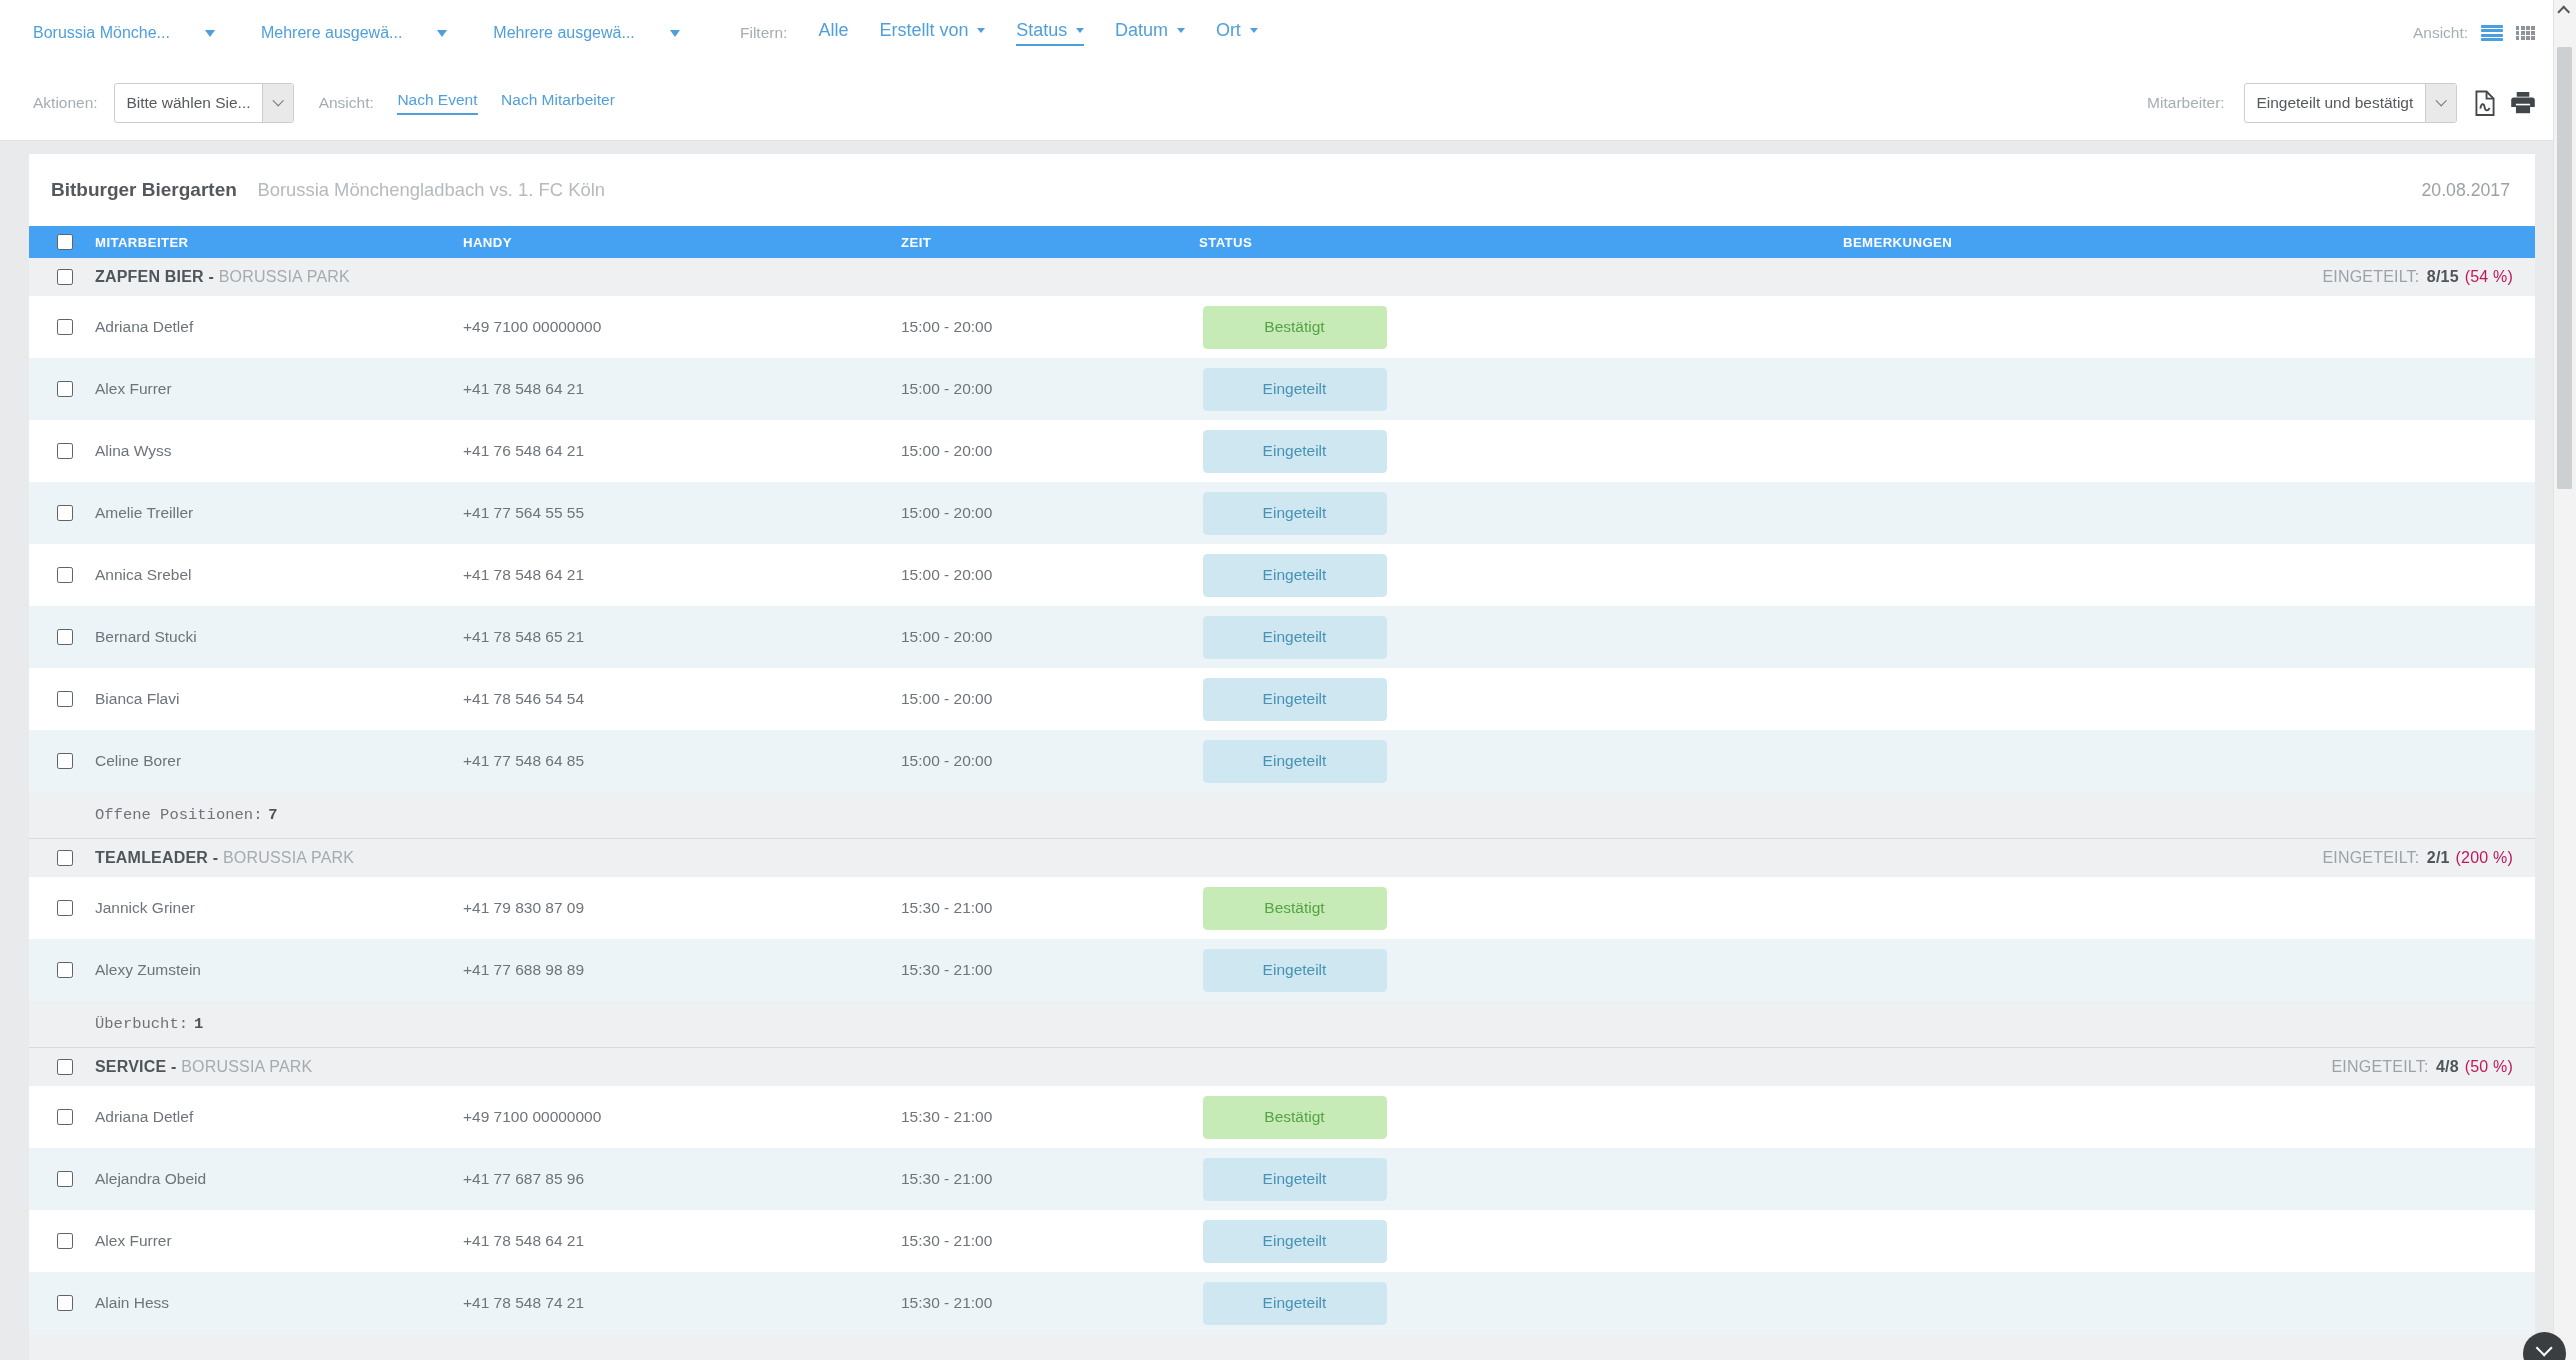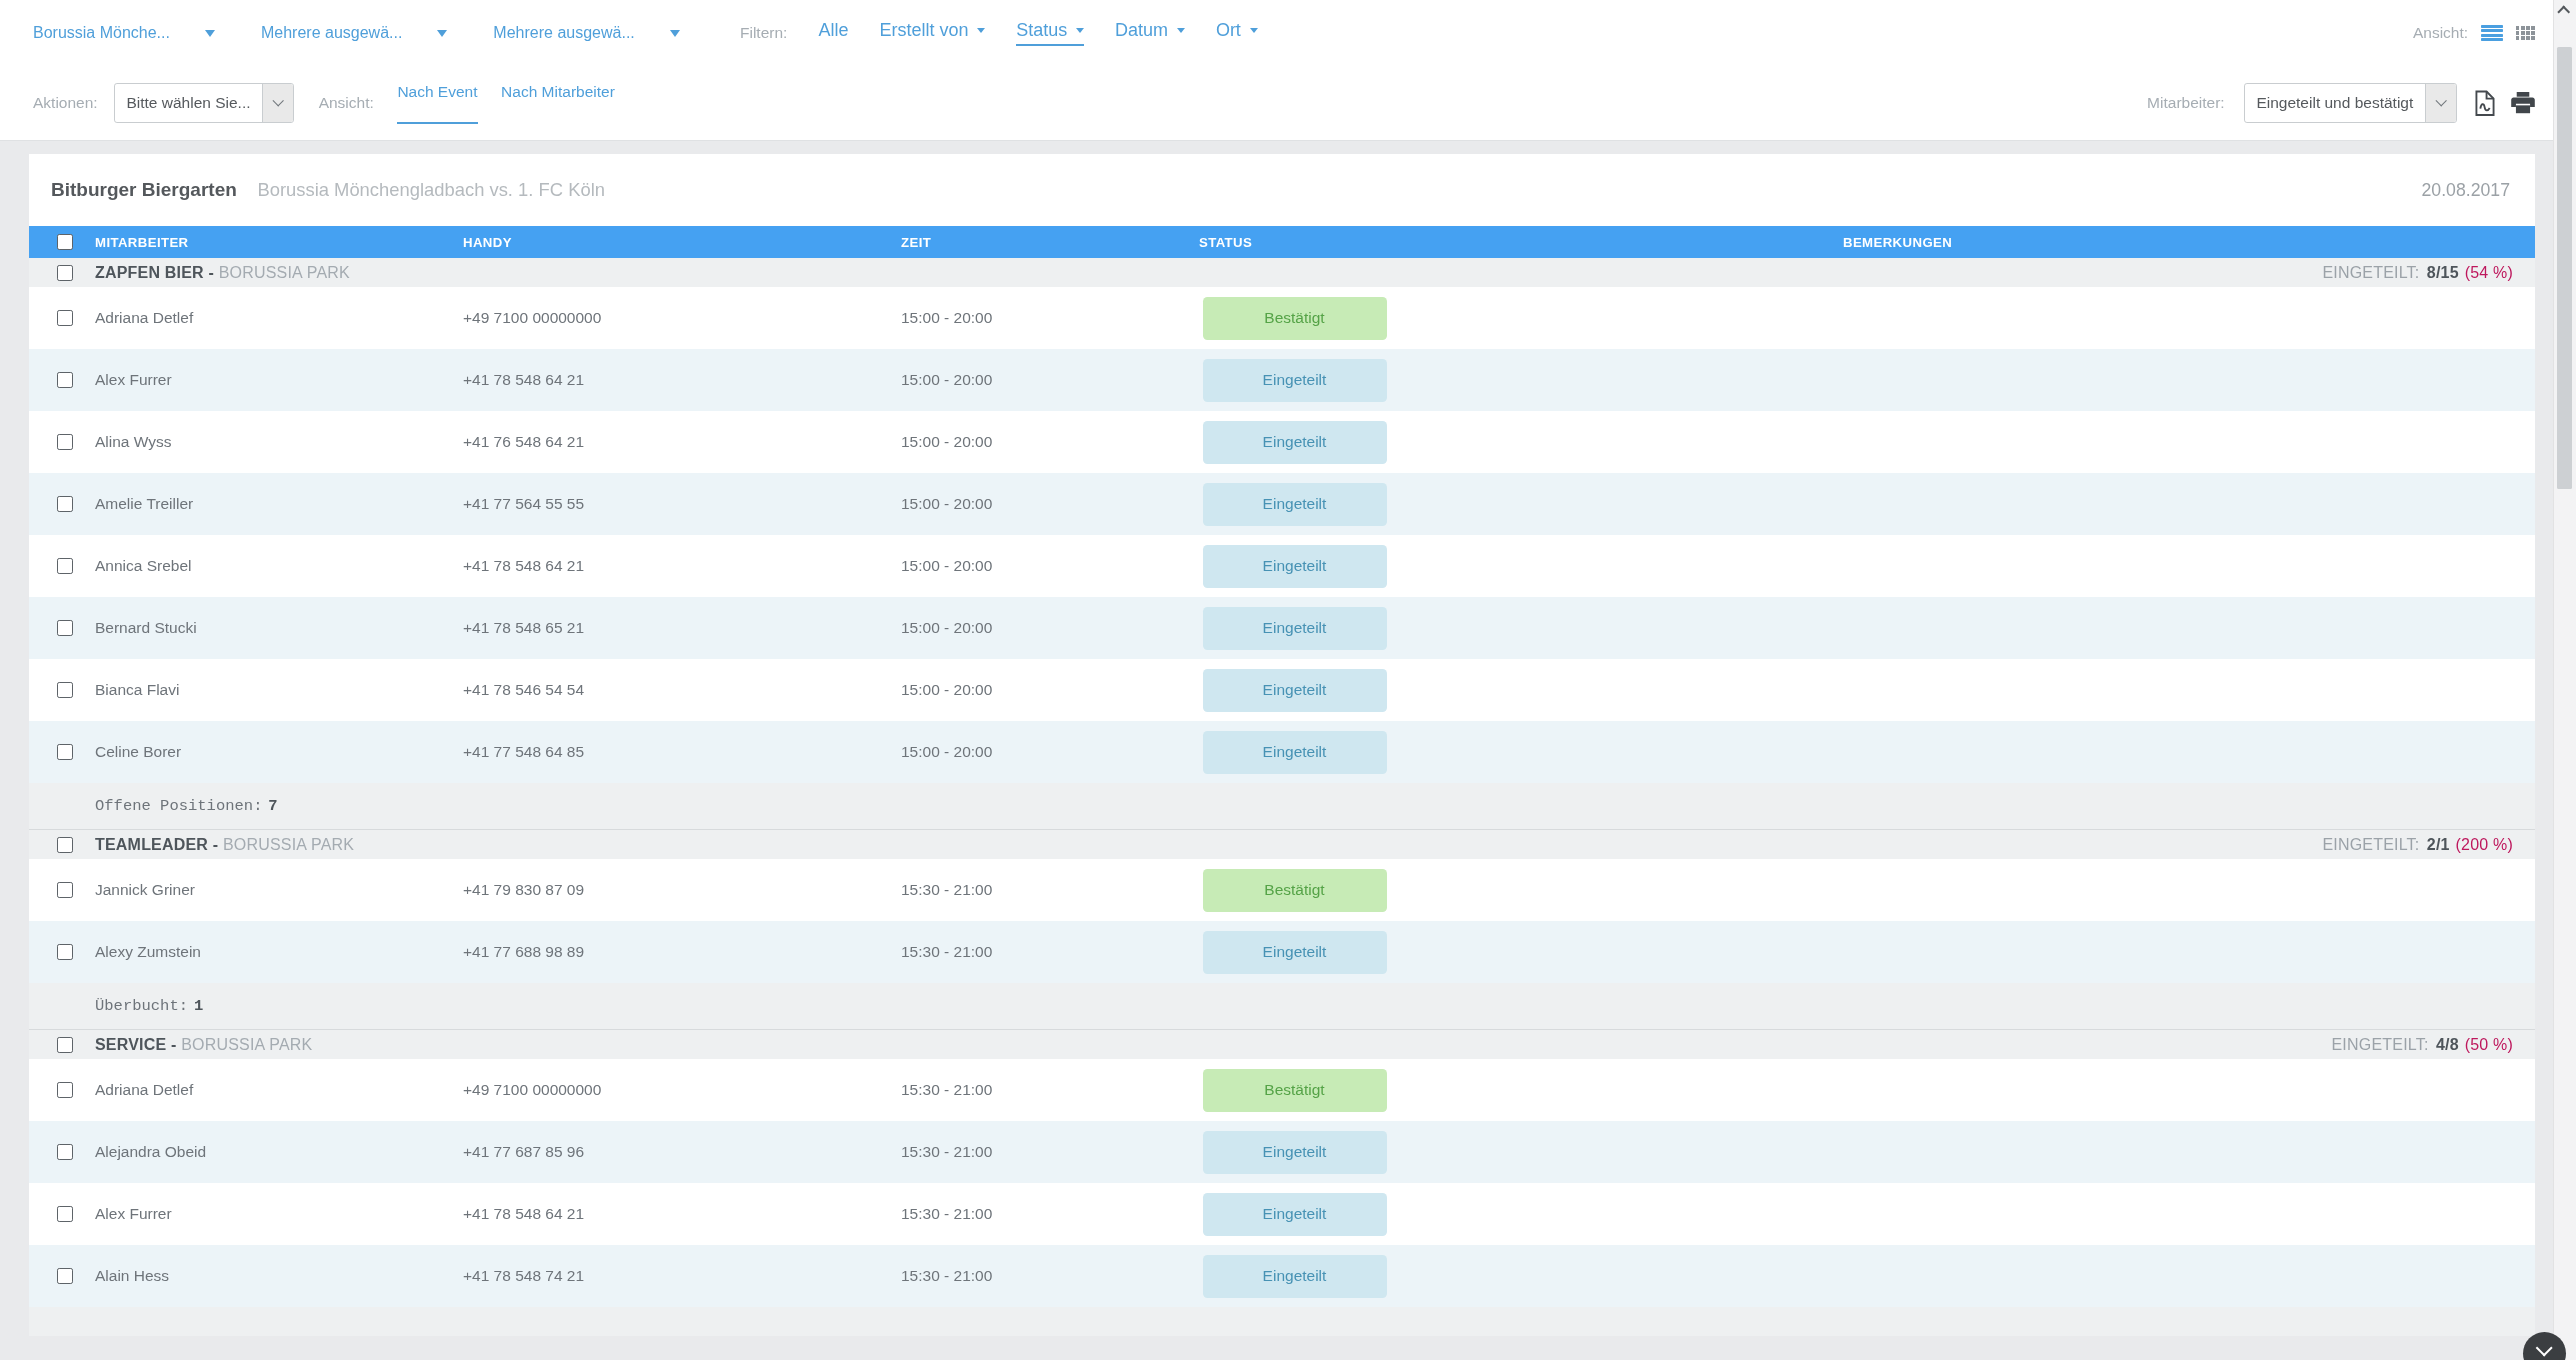--- a/index.html
+++ b/index.html
@@ -24,37 +24,37 @@
   .icon-grid i{background:#8d9399;display:block;}
 
   
   .toolbar2{position:absolute;left:0;top:66px;width:100%;height:74px;background:#fff;border-bottom:0.7px solid #dfe1e3;}
   .tb2-left{position:absolute;left:33px;top:0;height:74px;display:flex;align-items:center;}
   .tb2-right{position:absolute;right:41px;top:0;height:74px;display:flex;align-items:center;}
   .selectbox{height:40px;display:flex;align-items:stretch;border:0.7px solid #c9cdd0;border-radius:2.9px;background:#fff;box-sizing:border-box;cursor:pointer;}
   .sel-text{display:flex;align-items:center;justify-content:center;flex:1;font-size:15.5px;color:#55595d;padding:0 11.8px;white-space:nowrap;}
   .sel-btn{width:32px;background:#e9e9e9;border-left:0.7px solid #c9cdd0;display:flex;align-items:center;justify-content:center;border-radius:0 2.2px 2.2px 0;}
   .chev{width:7.4px;height:7.4px;border-right:1.5px solid #70767b;border-bottom:1.5px solid #70767b;transform:rotate(45deg) translate(-1.5px,-1.5px);}
-  .tab{font-size:15.5px;color:#4f9fda;text-decoration:none;cursor:pointer;padding-bottom:21px;border-bottom:2.2px solid transparent;margin-left:23.6px;}
+  .tab{font-size:15.5px;color:#4f9fda;text-decoration:none;cursor:pointer;padding-bottom:4px;border-bottom:2.2px solid transparent;margin-left:23.6px;}
   .tab.active{border-bottom-color:#4f9fda;}
   .tool-icon{cursor:pointer;display:flex;align-items:center;}
 
   
   .page{position:absolute;left:0;top:141px;right:0;bottom:0;background:#e9eaec;}
   .card{margin:13.2px 41px 0 29px;background:#fff;}
   .card-title{height:72px;display:flex;align-items:center;padding:0 25px 0 22px;}
   .ev-title{font-size:19px;font-weight:bold;color:#54585c;}
   .ev-sub{font-size:18.4px;color:#b5babe;margin-left:20.6px;}
   .ev-date{font-size:17.7px;color:#9ba1a6;margin-left:auto;}
 
   .grid{display:grid;grid-template-columns:28px 38px 368px 438px 298px 191px 453px auto;align-items:center;}
   .thead{height:32px;background:#45a1f2;}
   .th{font-size:13.2px;font-weight:bold;color:#fff;letter-spacing:0.4px;}
   .cb{width:16px;height:16px;border:1.5px solid #5d6368;border-radius:2.2px;background:#fff;box-sizing:border-box;display:inline-block;cursor:pointer;}
-  .group-row{height:29px;background:#eef0f1;position:relative;}
+  .group-row{height:38px;background:#eef0f1;position:relative;}
   .sect-border{border-top:0.7px solid #d7dadc;}
   .gtitle{grid-column:3/9;font-size:16px;white-space:nowrap;}
   .gname{font-weight:bold;color:#4e555b;letter-spacing:0.2px;}
   .gloc{color:#a4abb1;letter-spacing:0.2px;}
   .gstat{position:absolute;right:22px;top:0;height:100%;display:flex;align-items:center;font-size:16px;color:#9ba2a8;letter-spacing:0.2px;white-space:nowrap;}
   .gstat b{color:#4e555b;margin:0 5.9px 0 7.4px;}
   .gstat .pct{color:#be185d;}
   .data-row{height:62px;background:#fff;}
   .data-row.alt{background:#ecf4f8;}
   .name,.phone,.time{font-size:15.5px;color:#6e747a;white-space:nowrap;}

